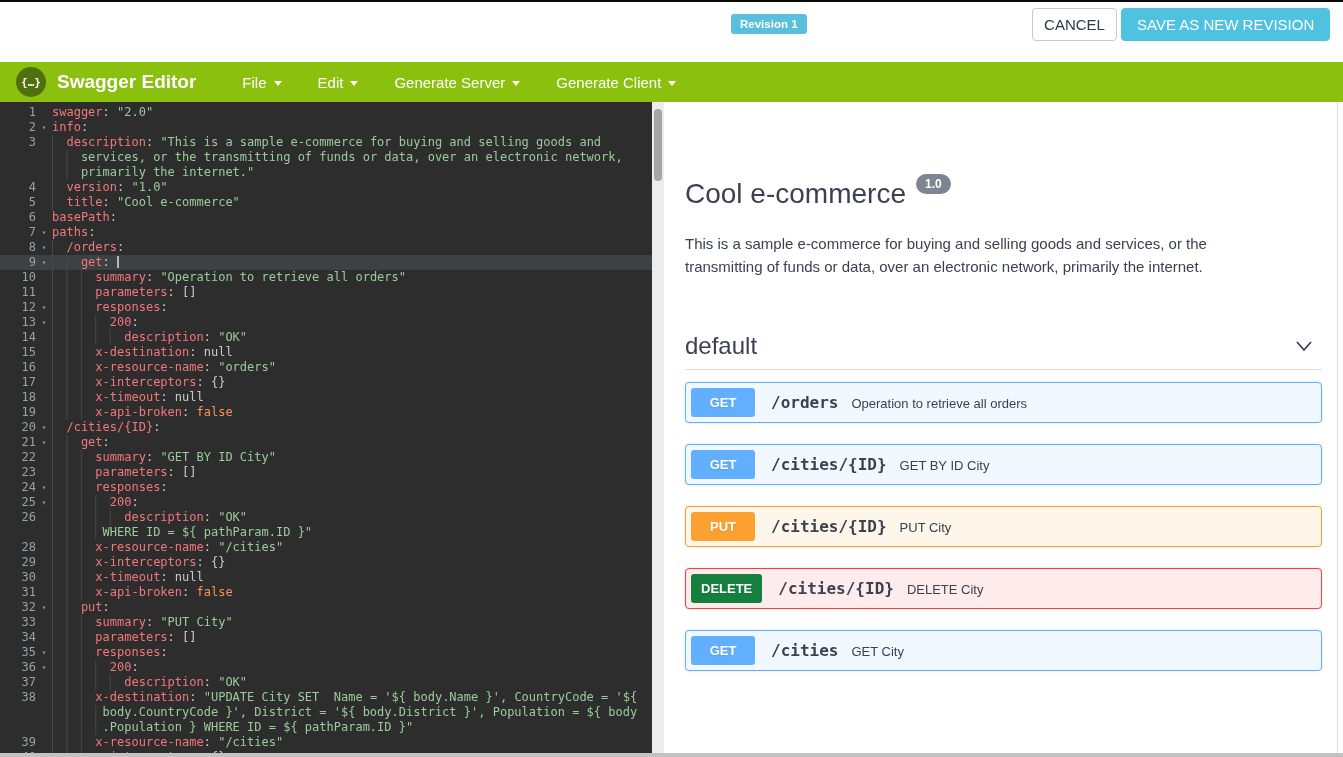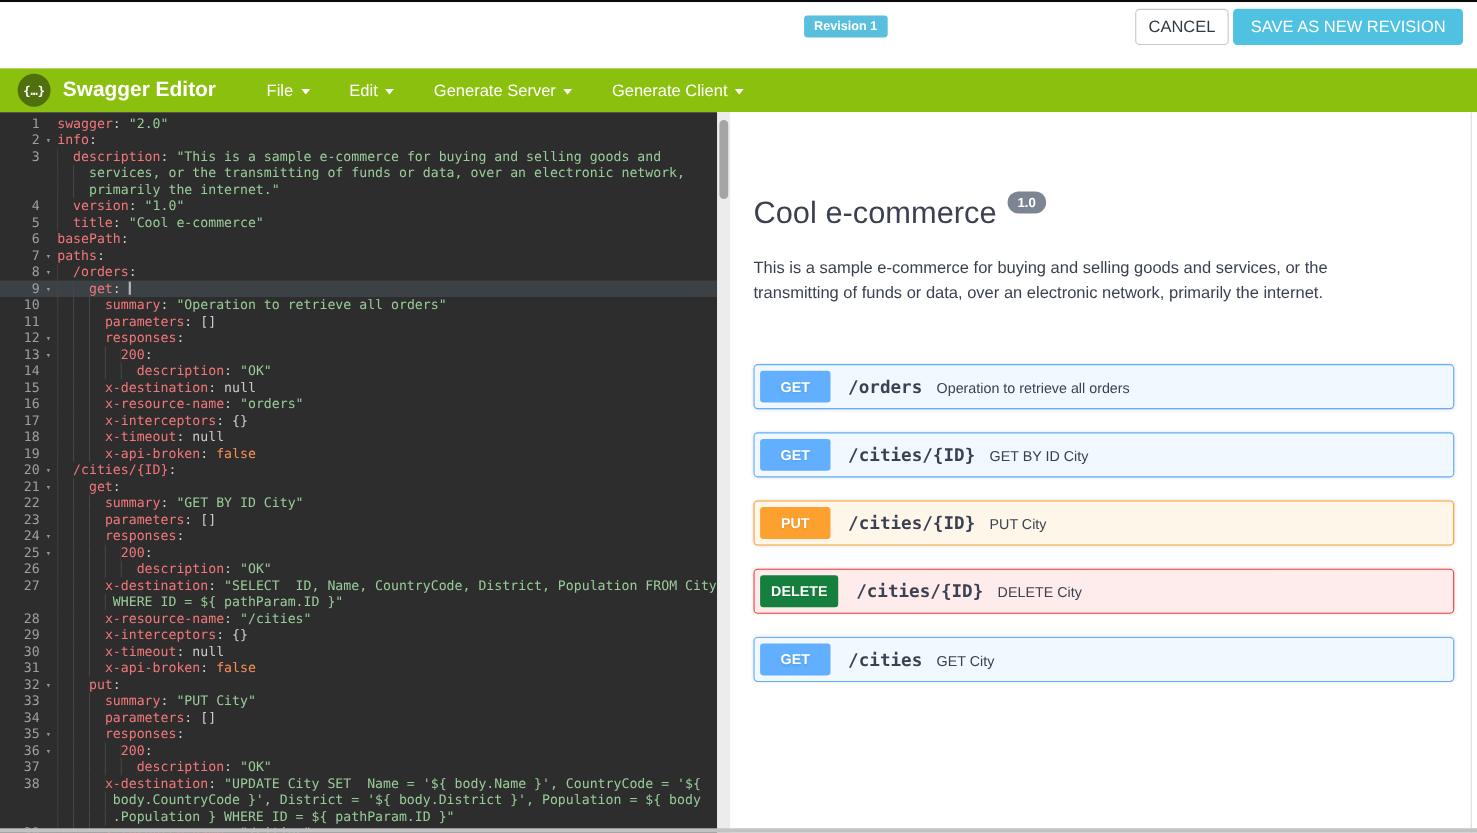--- a/index.html
+++ b/index.html
@@ -156,21 +156,20 @@
         <div class="crow"><span class="ln">17</span><span class="fold"></span><span class="codeln"><span class="ind" style="width: 6ch;"></span><span class="tok-k">x-interceptors</span><span class="tok-p">: {}</span></span></div>
         <div class="crow"><span class="ln">18</span><span class="fold"></span><span class="codeln"><span class="ind" style="width: 6ch;"></span><span class="tok-k">x-timeout</span><span class="tok-p">: null</span></span></div>
         <div class="crow"><span class="ln">19</span><span class="fold"></span><span class="codeln"><span class="ind" style="width: 6ch;"></span><span class="tok-k">x-api-broken</span><span class="tok-p">: </span><span class="tok-c">false</span></span></div>
         <div class="crow"><span class="ln">20</span><span class="fold">▾</span><span class="codeln"><span class="ind" style="width: 2ch;"></span><span class="tok-k">/cities/{ID}</span><span class="tok-p">:</span></span></div>
         <div class="crow"><span class="ln">21</span><span class="fold">▾</span><span class="codeln"><span class="ind" style="width: 4ch;"></span><span class="tok-k">get</span><span class="tok-p">:</span></span></div>
         <div class="crow"><span class="ln">22</span><span class="fold"></span><span class="codeln"><span class="ind" style="width: 6ch;"></span><span class="tok-k">summary</span><span class="tok-p">: </span><span class="tok-s">"GET BY ID City"</span></span></div>
         <div class="crow"><span class="ln">23</span><span class="fold"></span><span class="codeln"><span class="ind" style="width: 6ch;"></span><span class="tok-k">parameters</span><span class="tok-p">: []</span></span></div>
         <div class="crow"><span class="ln">24</span><span class="fold">▾</span><span class="codeln"><span class="ind" style="width: 6ch;"></span><span class="tok-k">responses</span><span class="tok-p">:</span></span></div>
         <div class="crow"><span class="ln">25</span><span class="fold">▾</span><span class="codeln"><span class="ind" style="width: 8ch;"></span><span class="tok-k">200</span><span class="tok-p">:</span></span></div>
         <div class="crow"><span class="ln">26</span><span class="fold"></span><span class="codeln"><span class="ind" style="width: 10ch;"></span><span class="tok-k">description</span><span class="tok-p">: </span><span class="tok-s">"OK"</span></span></div>
-        <div class="crow"><span class="ln">27</span><span class="fold"></span><span class="codeln"><span class="ind" style="width: 6ch;"></span><span class="tok-k">x-destination</span><span class="tok-p">: </span><span class="tok-s">"SELECT  ID, Name, CountryCode, District, Population FROM City</span></span></div>
         <div class="crow"><span class="ln"></span><span class="fold"></span><span class="codeln"><span class="ind" style="width: 7ch;"></span><span class="tok-s">WHERE ID = ${ pathParam.ID }"</span></span></div>
         <div class="crow"><span class="ln">28</span><span class="fold"></span><span class="codeln"><span class="ind" style="width: 6ch;"></span><span class="tok-k">x-resource-name</span><span class="tok-p">: </span><span class="tok-s">"/cities"</span></span></div>
         <div class="crow"><span class="ln">29</span><span class="fold"></span><span class="codeln"><span class="ind" style="width: 6ch;"></span><span class="tok-k">x-interceptors</span><span class="tok-p">: {}</span></span></div>
         <div class="crow"><span class="ln">30</span><span class="fold"></span><span class="codeln"><span class="ind" style="width: 6ch;"></span><span class="tok-k">x-timeout</span><span class="tok-p">: null</span></span></div>
         <div class="crow"><span class="ln">31</span><span class="fold"></span><span class="codeln"><span class="ind" style="width: 6ch;"></span><span class="tok-k">x-api-broken</span><span class="tok-p">: </span><span class="tok-c">false</span></span></div>
         <div class="crow"><span class="ln">32</span><span class="fold">▾</span><span class="codeln"><span class="ind" style="width: 4ch;"></span><span class="tok-k">put</span><span class="tok-p">:</span></span></div>
         <div class="crow"><span class="ln">33</span><span class="fold"></span><span class="codeln"><span class="ind" style="width: 6ch;"></span><span class="tok-k">summary</span><span class="tok-p">: </span><span class="tok-s">"PUT City"</span></span></div>
         <div class="crow"><span class="ln">34</span><span class="fold"></span><span class="codeln"><span class="ind" style="width: 6ch;"></span><span class="tok-k">parameters</span><span class="tok-p">: []</span></span></div>
         <div class="crow"><span class="ln">35</span><span class="fold">▾</span><span class="codeln"><span class="ind" style="width: 6ch;"></span><span class="tok-k">responses</span><span class="tok-p">:</span></span></div>
         <div class="crow"><span class="ln">36</span><span class="fold">▾</span><span class="codeln"><span class="ind" style="width: 8ch;"></span><span class="tok-k">200</span><span class="tok-p">:</span></span></div>
@@ -193,20 +192,26 @@
 
       <div class="api-info">
         <div class="api-title-row">
           <span class="api-title">Cool e-commerce</span>
           <span class="version-badge">1.0</span>
         </div>
         <div class="api-desc">This is a sample e-commerce for buying and selling goods and services, or the transmitting of funds or data, over an electronic network, primarily the internet.</div>
       </div>
 
       <div class="tag-section">
+        <div class="tag-header">
+          <span class="tag-name">default</span>
+          <svg class="chev" viewBox="0 0 20 20">
+            <polyline points="3,6 10,14 17,6" fill="none" stroke="#3b4151" stroke-width="1.8"></polyline>
+          </svg>
+        </div>
         <div class="ops">
   <div class="op get">
     <span class="method">GET</span>
     <span class="path">/orders</span>
     <span class="summary">Operation to retrieve all orders</span>
   </div>
 
   <div class="op get">
     <span class="method">GET</span>
     <span class="path">/cities/{ID}</span>

